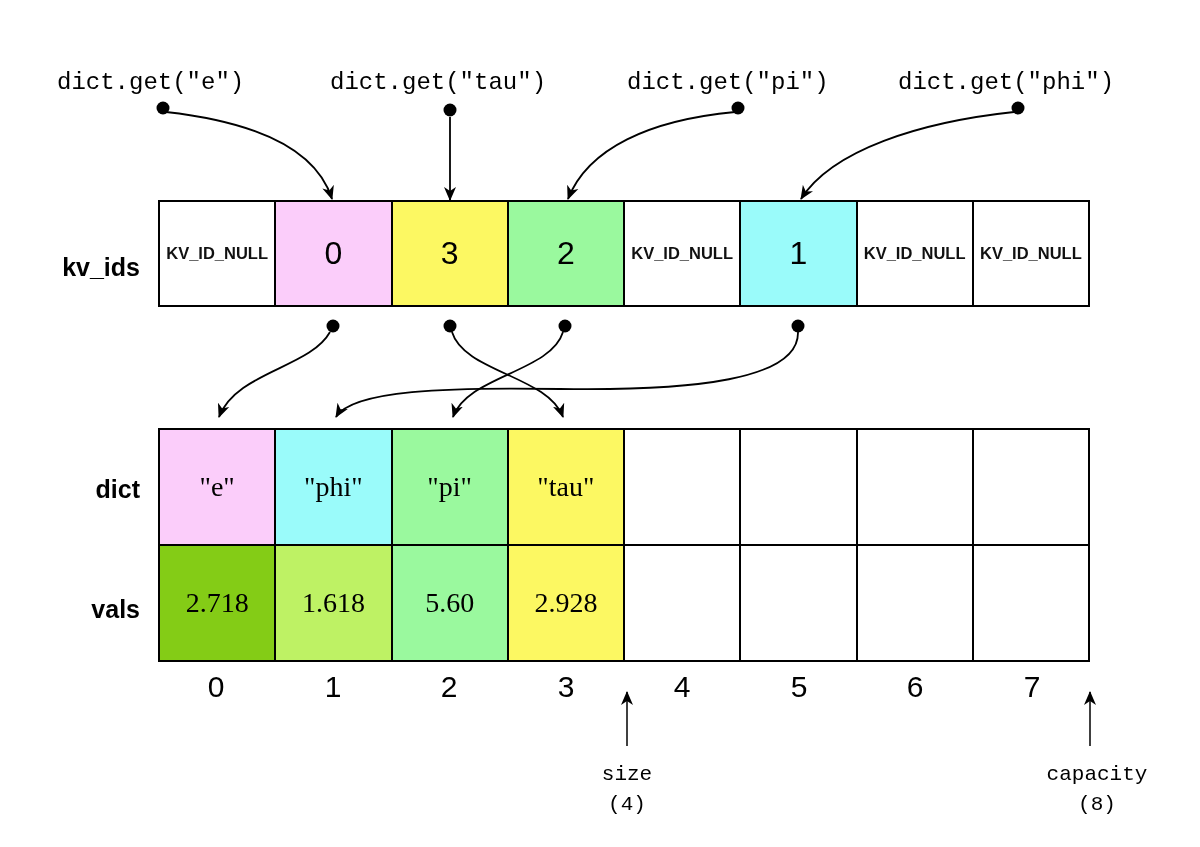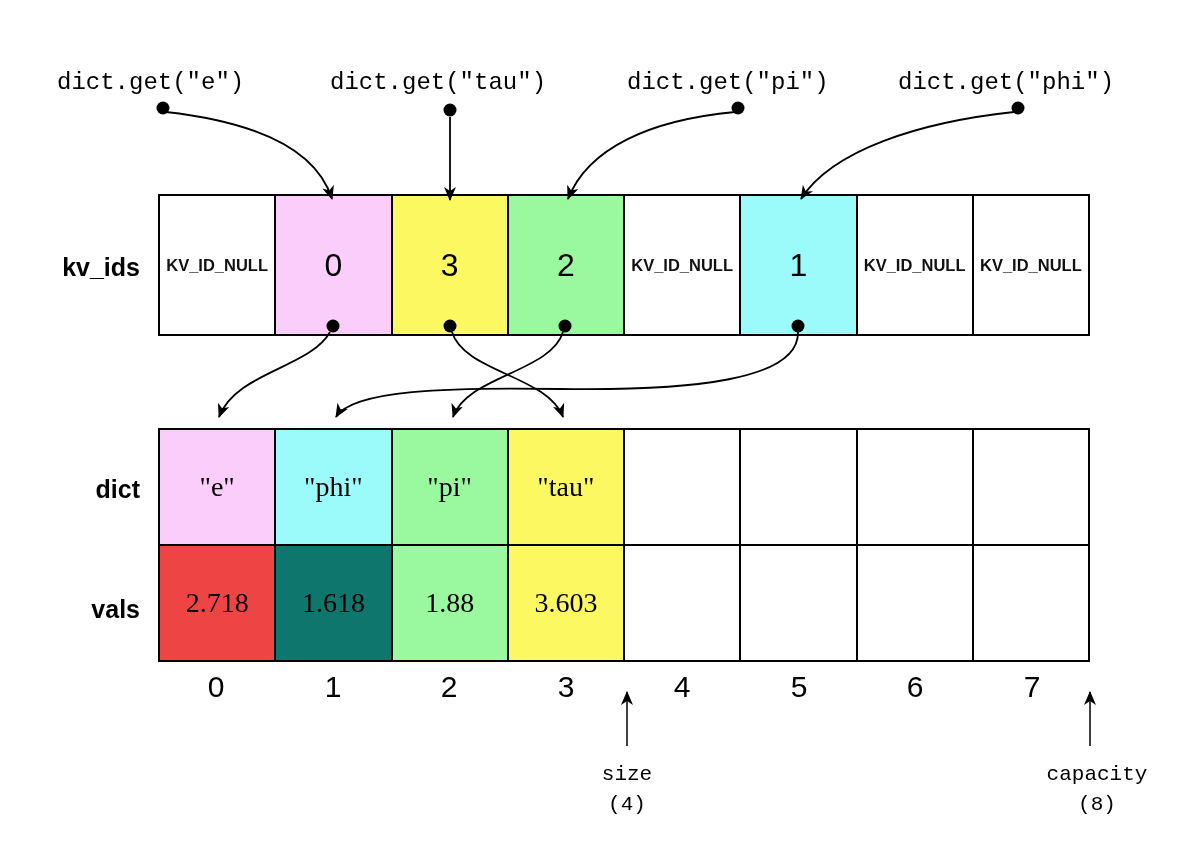--- a/index.html
+++ b/index.html
@@ -31,21 +31,21 @@
   }
   
   .array-table{
     position:absolute;
     left:158px;width:932px;
     border:2px solid #000;
     box-sizing:border-box;
     display:flex;
     background:#fff;
   }
-  #kv-ids-table{top:194px;height:142px;}
+  #kv-ids-table{top:200px;height:107px;}
   #store-table{top:428px;height:234px;flex-direction:column;}
   .store-row{flex:1;display:flex;}
   .store-row.keys-row{border-bottom:2px solid #000;}
   .cell{
     flex:1;
     border-right:2px solid #000;
     display:flex;align-items:center;justify-content:center;
     overflow:hidden;
   }
   .cell:last-child{border-right:none;}
@@ -118,24 +118,24 @@
       <div class="cell key-text" style="background-color: rgb(251, 205, 250);">"e"</div>
       <div class="cell key-text" style="background-color: rgb(154, 251, 250);">"phi"</div>
       <div class="cell key-text" style="background-color: rgb(154, 249, 158);">"pi"</div>
       <div class="cell key-text" style="background-color: rgb(252, 248, 98);">"tau"</div>
       <div class="cell key-text" style="background-color: rgb(255, 255, 255);"></div>
       <div class="cell key-text" style="background-color: rgb(255, 255, 255);"></div>
       <div class="cell key-text" style="background-color: rgb(255, 255, 255);"></div>
       <div class="cell key-text" style="background-color: rgb(255, 255, 255);"></div>
     </div>
     <div class="store-row">
-      <div class="cell val-text" style="background-color: #ef4444;">2.718</div>
-      <div class="cell val-text" style="background-color: #0f766e;">1.618</div>
-      <div class="cell val-text" style="background-color: rgb(154, 249, 158);">1.88</div>
-      <div class="cell val-text" style="background-color: rgb(252, 248, 98);">3.603</div>
+      <div class="cell val-text" style="background-color: #84cc16;">2.718</div>
+      <div class="cell val-text" style="background-color: #bef264;">1.618</div>
+      <div class="cell val-text" style="background-color: rgb(154, 249, 158);">5.60</div>
+      <div class="cell val-text" style="background-color: rgb(252, 248, 98);">2.928</div>
       <div class="cell val-text" style="background-color: rgb(255, 255, 255);"></div>
       <div class="cell val-text" style="background-color: rgb(255, 255, 255);"></div>
       <div class="cell val-text" style="background-color: rgb(255, 255, 255);"></div>
       <div class="cell val-text" style="background-color: rgb(255, 255, 255);"></div>
     </div>
   </div>
 
   <div class="index-label" style="left:216px">0</div>
   <div class="index-label" style="left:333px">1</div>
   <div class="index-label" style="left:449px">2</div>

